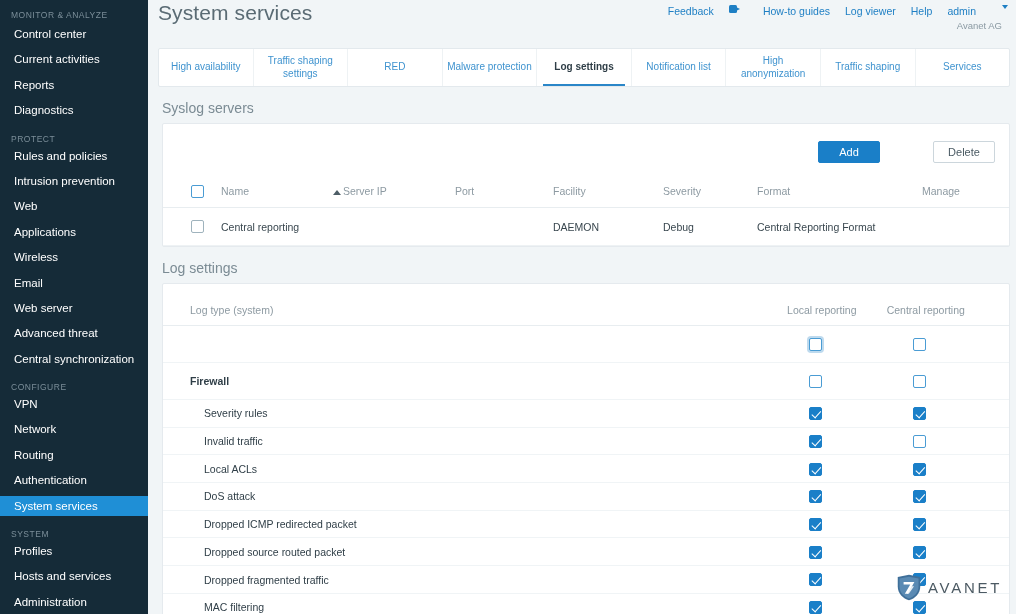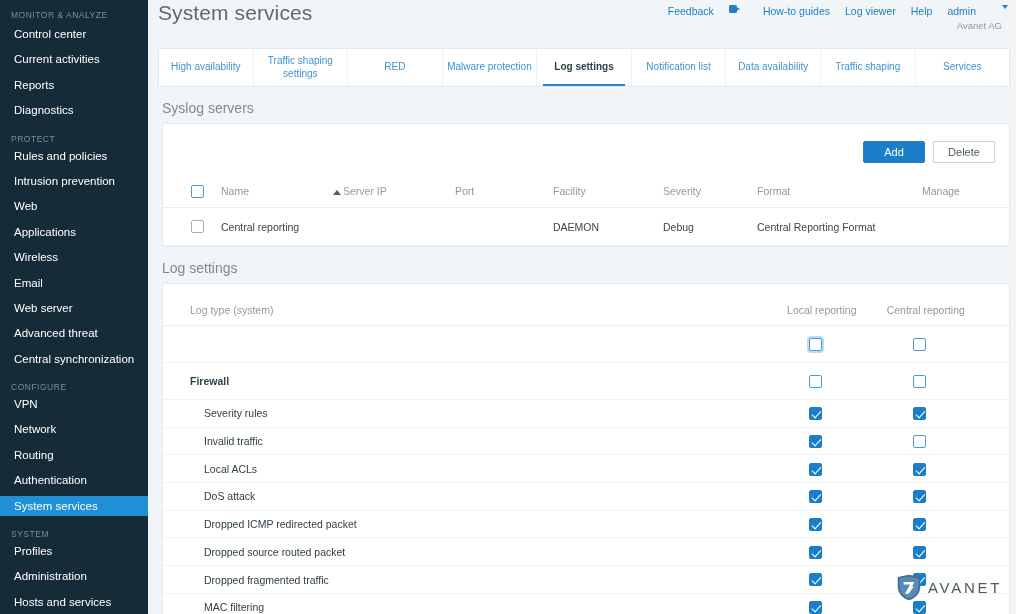--- a/index.html
+++ b/index.html
@@ -157,20 +157,21 @@
     gap: 8px;
   }
   .btn {
     font-size: 11px;
     height: 22px;
     min-width: 62px;
     border-radius: 2px;
     display: inline-flex; align-items: center; justify-content: center;
     cursor: pointer;
     border: 1px solid transparent;
+    margin-left: 45px;
   }
   .btn-primary { background: #1a7fc8; color: #fff; border-color: #1a7fc8; }
   .btn-default { background: #fff; color: #4a5a63; border-color: #ccd6dc; }
 
   table.grid { width: 100%; border-collapse: collapse; }
   table.grid th {
     font-size: 10.5px;
     font-weight: 400;
     color: #8d9aa2;
     text-align: left;
@@ -298,22 +299,22 @@
           <div class="side-group-title">CONFIGURE</div>
           <div class="side-item">VPN</div>
           <div class="side-item">Network</div>
           <div class="side-item">Routing</div>
           <div class="side-item">Authentication</div>
           <div class="side-item active">System services</div>
         </div>
         <div class="side-group">
           <div class="side-group-title">SYSTEM</div>
           <div class="side-item">Profiles</div>
+          <div class="side-item">Hosts and services</div>
           <div class="side-item">Administration</div>
-          <div class="side-item">Hosts and services</div>
         </div>
       </div>
   </nav>
 
   <div class="main">
 
     <div class="topbar">
       <div class="page-title">System services</div>
       <div class="toplinks">
         <span class="toplink">Feedback</span>
@@ -332,21 +333,21 @@
     </div>
 
     <div class="tabs-wrap">
       <div id="tabs-host" style="display:flex;flex:1 1 auto;">
           <div class="tab">High availability</div>
           <div class="tab">Traffic shaping settings</div>
           <div class="tab">RED</div>
           <div class="tab">Malware protection</div>
           <div class="tab active">Log settings</div>
           <div class="tab">Notification list</div>
-          <div class="tab">Data availability</div>
+          <div class="tab">High anonymization</div>
           <div class="tab">Traffic shaping</div>
           <div class="tab">Services</div>
         </div>
     </div>
 
     <div class="section-title">Syslog servers</div>
     <div class="panel">
       <div class="panel-toolbar">
         <div class="btn btn-primary">Add</div>
         <div class="btn btn-default">Delete</div>

